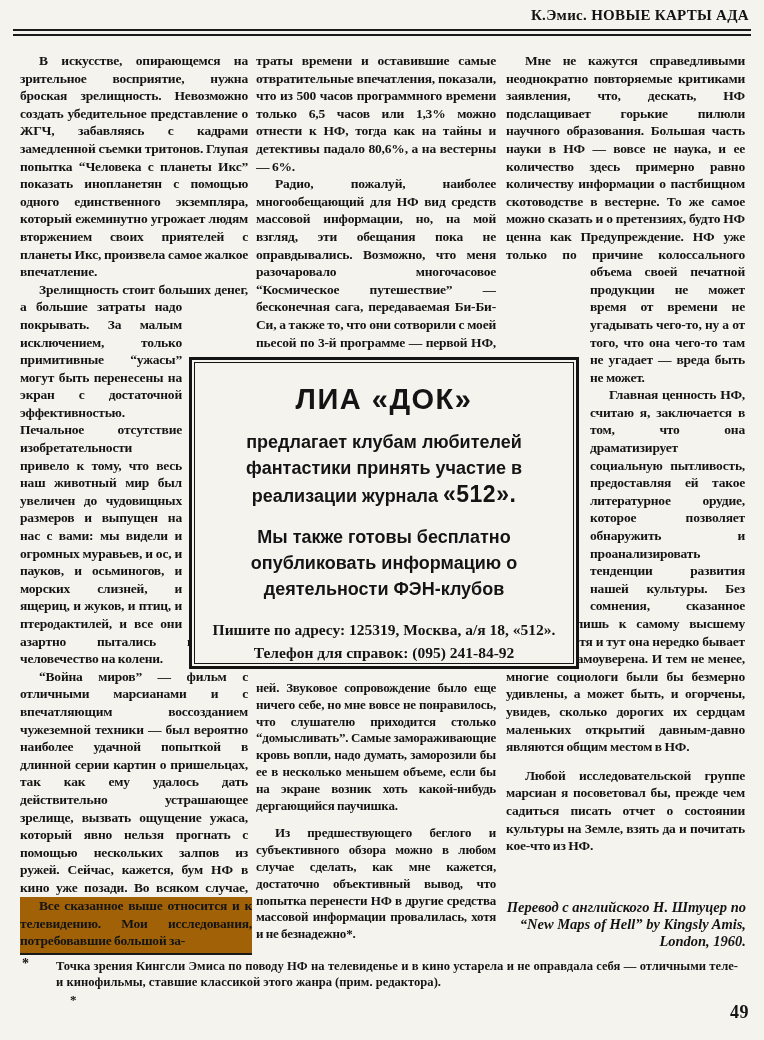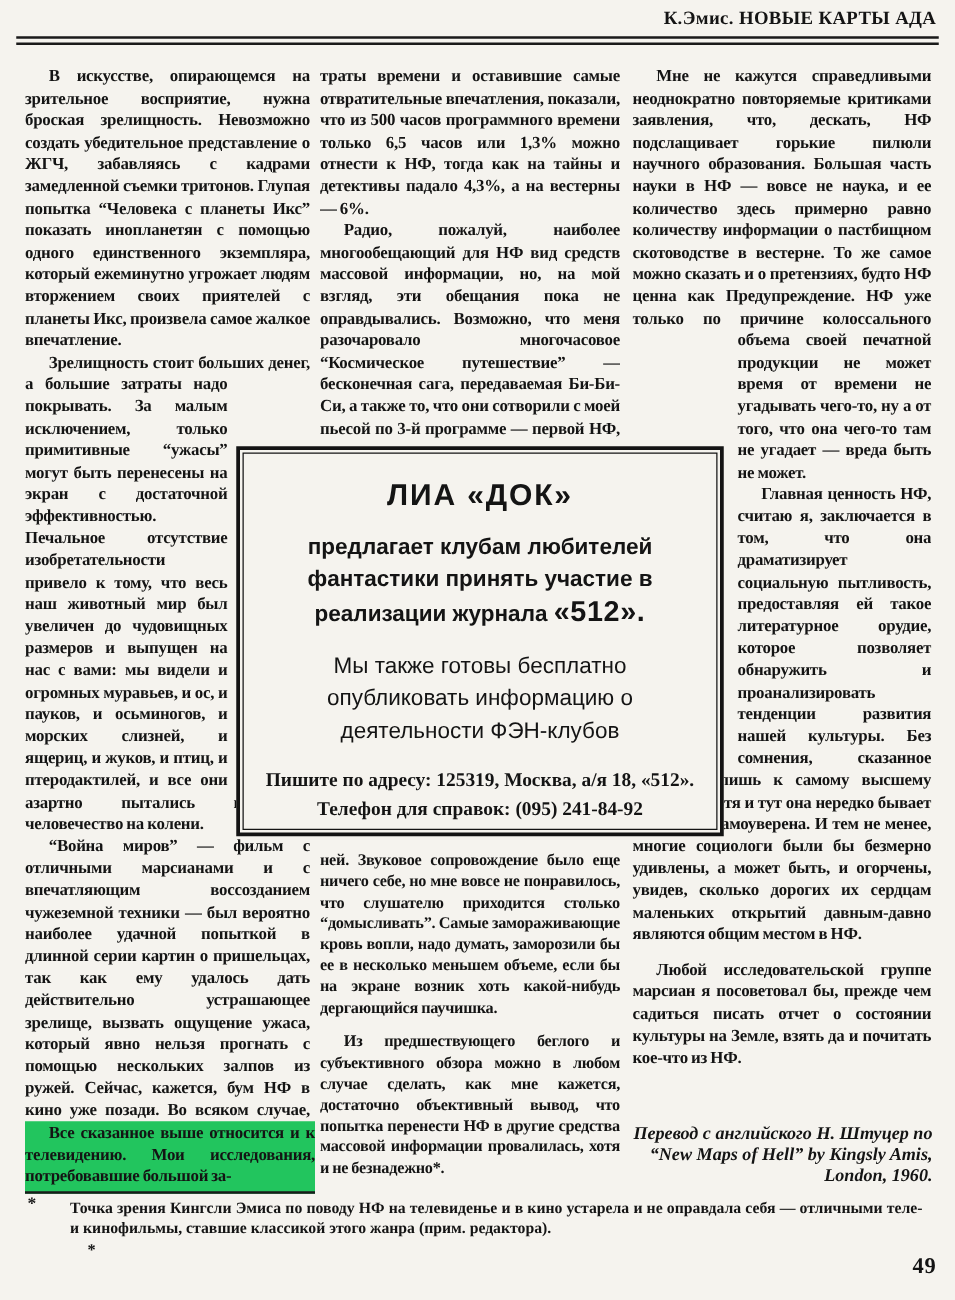--- a/index.html
+++ b/index.html
@@ -20,45 +20,45 @@
     position:absolute;text-align:justify;overflow:hidden;
     font-size:13.5px;line-height:17.6px;font-weight:bold;
     letter-spacing:-.2px;word-spacing:-.6px;
   }
   .para{margin:0;text-indent:19px;}
   .noind{text-indent:0;}
   .gap{margin-top:11px;}
   .col1{left:20px;top:52px;width:228px;height:845px;}
   .col1-last{
     left:20px;top:897px;width:232px;height:56px;z-index:3;
-    background:#22c55e;border-bottom:2px solid #1a1a1a;
+    background:#a16207;border-bottom:2px solid #1a1a1a;
   }
   .col2-top{left:256px;top:52px;width:240px;height:304px;}
   .col2-bottom{left:256px;top:680px;width:240px;height:288px;font-size:13px;line-height:16.8px;}
   .col3{left:506px;top:52px;width:239px;height:846px;}
   .wrapR{float:right;width:66px;height:332px;}
   .wrapL{float:left;width:84px;height:348px;}
   .translator{
     position:absolute;left:498px;top:899px;width:248px;height:72px;z-index:3;overflow:hidden;
     background:#f5f3ee;text-align:right;
     font-style:italic;font-weight:bold;font-size:14.5px;line-height:17px;
   }
   .ad-box{
     position:absolute;left:189px;top:357px;width:390px;height:312px;z-index:5;
     background:#f5f3ee;border:3px solid #141414;box-sizing:border-box;
   }
   .ad-inner{
     position:absolute;left:2px;right:2px;top:2px;bottom:2px;
     border:1px solid #141414;text-align:center;
     font-family:"Liberation Sans", sans-serif;
   }
-  .ad-title{margin-top:20px;font-size:24px;font-weight:bold;letter-spacing:1.5px;}
+  .ad-title{margin-top:20px;font-size:29px;font-weight:bold;letter-spacing:1.5px;}
   .ad-lead{margin:13px 26px 0;font-size:18px;line-height:26px;font-weight:bold;}
   .ad-512{font-size:23px;letter-spacing:.5px;}
-  .ad-offer{margin:15px 34px 0;font-size:18px;line-height:26px;font-weight:normal;}
+  .ad-offer{margin:15px 34px 0;font-size:18px;line-height:26px;font-weight:bold;}
   .ad-contact{
     margin:19px 8px 0;font-family:"Liberation Serif", serif;
     font-size:15.5px;font-weight:bold;white-space:nowrap;
   }
   .ad-phone{margin-top:5px;}
   .footnote{
     position:absolute;left:20px;top:959px;width:720px;z-index:4;
     font-size:12.6px;line-height:15.8px;font-weight:bold;
   }
   .fn-star{position:absolute;left:2px;top:-3px;font-size:14px;font-weight:bold;}
@@ -81,21 +81,21 @@
     <p class="para">В искусстве, опирающемся на зрительное восприятие, нужна броская зрелищность. Невозможно создать убедительное представление о ЖГЧ, забавляясь с кадрами замедленной съемки тритонов. Глупая попытка “Человека с планеты Икс” показать инопланетян с помощью одного единственного экземпляра, который ежеминутно угрожает людям вторжением своих приятелей с планеты Икс, произвела самое жалкое впечатление.</p>
     <p class="para"><span>Зрелищность стоит больших денег, а большие затраты надо</span> <span class="wrapR"></span><span>покрывать. За малым исключением, только примитивные “ужасы” могут быть перенесены на экран с достаточной эффективностью. Печальное отсутствие изобретательности привело к тому, что весь наш животный мир был увеличен до чудовищных размеров и выпущен на нас с вами: мы видели и огромных муравьев, и ос, и пауков, и осьминогов, и морских слизней, и ящериц, и жуков, и птиц, и птеродактилей, и все они азартно пытались поставить человечество на колени.</span></p>
     <p class="para">“Война миров” — фильм с отличными марсианами и с впечатляющим воссозданием чужеземной техники — был вероятно наиболее удачной попыткой в длинной серии картин о пришельцах, так как ему удалось дать действительно устрашающее зрелище, вызвать ощущение ужаса, который явно нельзя прогнать с помощью нескольких залпов из ружей. Сейчас, кажется, бум НФ в кино уже позади. Во всяком случае, вчера мне не удалось найти ни одного такого фильма в кинотеатрах Нью-Йорка, а ведь кино еще далеко не исчерпало своих возможностей.</p>
   </div>
 
   <div class="col col1-last">
     <p class="para">Все сказанное выше относится и к телевидению. Мои исследования, потребовавшие большой за-</p>
   </div>
 
   <div class="col col2-top">
-    <p class="para noind">траты времени и оставившие самые отвратительные впечатления, показали, что из 500 часов программного времени только 6,5 часов или 1,3% можно отнести к НФ, тогда как на тайны и детективы падало 4,3%, а на вестерны — 6%.</p>
+    <p class="para noind">траты времени и оставившие самые отвратительные впечатления, показали, что из 500 часов программного времени только 6,5 часов или 1,3% можно отнести к НФ, тогда как на тайны и детективы падало 80,6%, а на вестерны — 6%.</p>
     <p class="para">Радио, пожалуй, наиболее многообещающий для НФ вид средств массовой информации, но, на мой взгляд, эти обещания пока не оправдывались. Возможно, что меня разочаровало многочасовое “Космическое путешествие” — бесконечная сага, передаваемая Би-Би-Си, а также то, что они сотворили с моей пьесой по 3-й программе — первой НФ, которую они решили передавать, и, я надеюсь, послед-</p>
   </div>
 
   <div class="col col2-bottom">
     <p class="para noind">ней. Звуковое сопровождение было еще ничего себе, но мне вовсе не понравилось, что слушателю приходится столько “домысливать”. Самые замораживающие кровь вопли, надо думать, заморозили бы ее в несколько меньшем объеме, если бы на экране возник хоть какой-нибудь дергающийся паучишка.</p>
     <p class="para gap">Из предшествующего беглого и субъективного обзора можно в любом случае сделать, как мне кажется, достаточно объективный вывод, что попытка перенести НФ в другие средства массовой информации провалилась, хотя и не безнадежно*.</p>
   </div>
 
   <div class="col col3">
     <p class="para"><span>Мне не кажутся справедливыми неоднократно повторяемые критиками заявления, что, дескать, НФ подслащивает горькие пилюли научного образования. Большая часть науки в НФ — вовсе не наука, и ее количество здесь примерно равно количеству информации о пастбищном скотоводстве в вестерне. То же самое можно сказать и о претензиях, будто НФ ценна как Предупреждение. НФ уже только по причине колоссального объема своей печатной</span> <span class="wrapL"></span><span>продукции не может время от времени не угадывать чего-то, ну а от того, что она чего-то там не угадает — вреда быть не может.</span></p>

